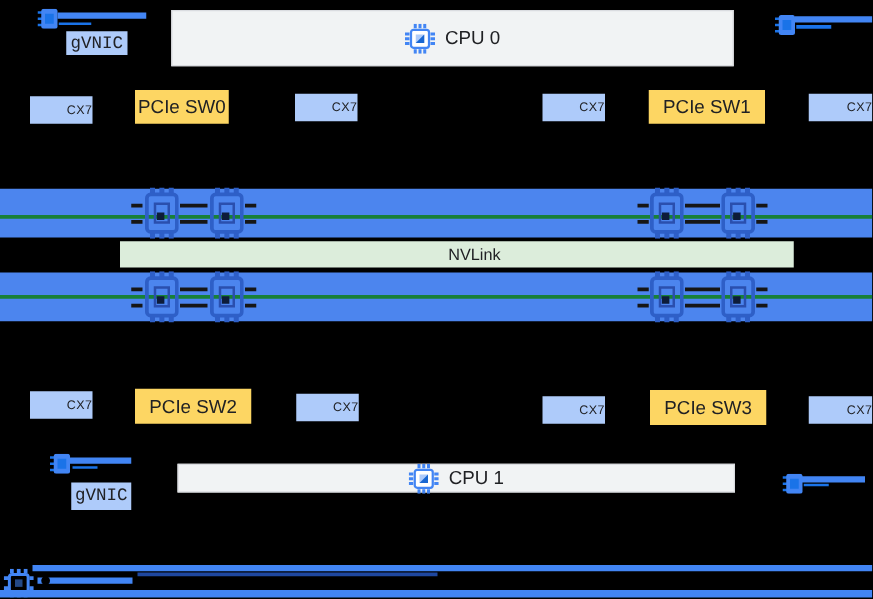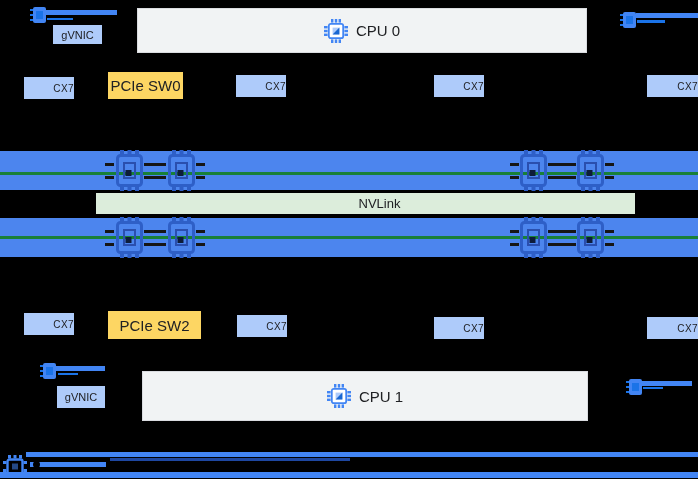--- a/index.html
+++ b/index.html
@@ -9,21 +9,21 @@
   }
   html,body{margin:0;padding:0;background:#000;}
   .stage{
     position:relative;width:698px;height:479px;overflow:hidden;
     background:var(--background);
     font-family:"Liberation Sans", sans-serif;color:var(--text);
   }
   .abs{position:absolute;}
   .box{display:flex;align-items:center;justify-content:center;box-sizing:border-box;}
   .cx7{background:var(--cx7-box);font-size:10px;letter-spacing:.4px;justify-content:flex-end;}
-  .gvnic{background:var(--cx7-box);font-size:11px;}
+  .gvnic{background:var(--cx7-box);font-size:14px;font-family:Liberation Mono, monospace;}
   .pcie{background:var(--pcie-box);font-size:15px;font-weight:500;}
   .cpu{background:var(--cpu-box);border:1px solid var(--cpu-box-border);font-size:15px;gap:8px;}
   .nvlink{background:var(--nvlink-box);font-size:13px;}
   .gpubar{background:var(--gpu-bar);}
   .rail{background:var(--nvlink-rail);}
   .mline{position:absolute;background:var(--marker-blue);}
   .mline.dk{background:var(--marker-blue-dark);}
   .navyline{background:#1e47a0;}
   .cluster{display:flex;align-items:center;justify-content:space-between;height:41px;}
   .cl-l{width:100px;} .cl-r{width:104px;}
@@ -131,20 +131,23 @@
     </div>
   <div class="abs box pcie" style="left:108px;top:72px;width:75px;height:27px;">
       <span class="lbl">PCIe SW0</span>
     </div>
   <div class="abs box cx7" style="left:236px;top:75px;width:50px;height:22px;">
       <span class="lbl">CX7</span>
     </div>
   <div class="abs box cx7" style="left:434px;top:75px;width:50px;height:22px;">
       <span class="lbl">CX7</span>
     </div>
+  <div class="abs box pcie" style="left:519px;top:72px;width:93px;height:27px;">
+      <span class="lbl">PCIe SW1</span>
+    </div>
   <div class="abs box cx7" style="left:647px;top:75px;width:51px;height:22px;">
       <span class="lbl">CX7</span>
     </div>
 
   <div class="abs gpubar" style="left:0;top:151px;width:698px;height:39px;"></div>
   <div class="abs rail" style="left:0;top:172px;width:698px;height:3px;"></div>
 
   <div class="abs cluster cl-l" style="left:105px;top:150px;">
     <div class="dashcol" style="width:9px;height:41px;">
         <div class="dash"></div>
@@ -239,37 +242,40 @@
     </div>
   <div class="abs box pcie" style="left:108px;top:311px;width:93px;height:28px;">
       <span class="lbl">PCIe SW2</span>
     </div>
   <div class="abs box cx7" style="left:237px;top:315px;width:50px;height:22px;">
       <span class="lbl">CX7</span>
     </div>
   <div class="abs box cx7" style="left:434px;top:317px;width:50px;height:22px;">
       <span class="lbl">CX7</span>
     </div>
+  <div class="abs box pcie" style="left:520px;top:312px;width:93px;height:28px;">
+      <span class="lbl">PCIe SW3</span>
+    </div>
   <div class="abs box cx7" style="left:647px;top:317px;width:51px;height:22px;">
       <span class="lbl">CX7</span>
     </div>
 
   <div class="abs" style="left:40px;top:363px;width:70px;height:22px;">
     <svg class="abs" style="left:0;top:0" width="17" height="16" viewBox="0 0 17 16">
         <use href="#nic-mini"></use>
       </svg>
     <div class="mline" style="left:16px;top:3px;width:49px;height:5px;"></div>
     <div class="mline dk" style="left:18px;top:9.5px;width:20px;height:2px;"></div>
   </div>
 
   <div class="abs box gvnic" style="left:57px;top:386px;width:48px;height:22px;">
     <span class="lbl">gVNIC</span>
   </div>
 
-  <div class="abs box cpu" style="left:142px;top:371px;width:446px;height:50px;">
+  <div class="abs box cpu" style="left:142px;top:371px;width:446px;height:23px;">
     <svg width="24" height="24" viewBox="0 0 24 24">
         <use href="#cpu-chip"></use>
       </svg>
     <span class="lbl">CPU 1</span>
   </div>
 
   <div class="abs" style="left:626px;top:379px;width:70px;height:22px;">
     <svg class="abs" style="left:0;top:0" width="17" height="16" viewBox="0 0 17 16">
         <use href="#nic-mini"></use>
       </svg>

